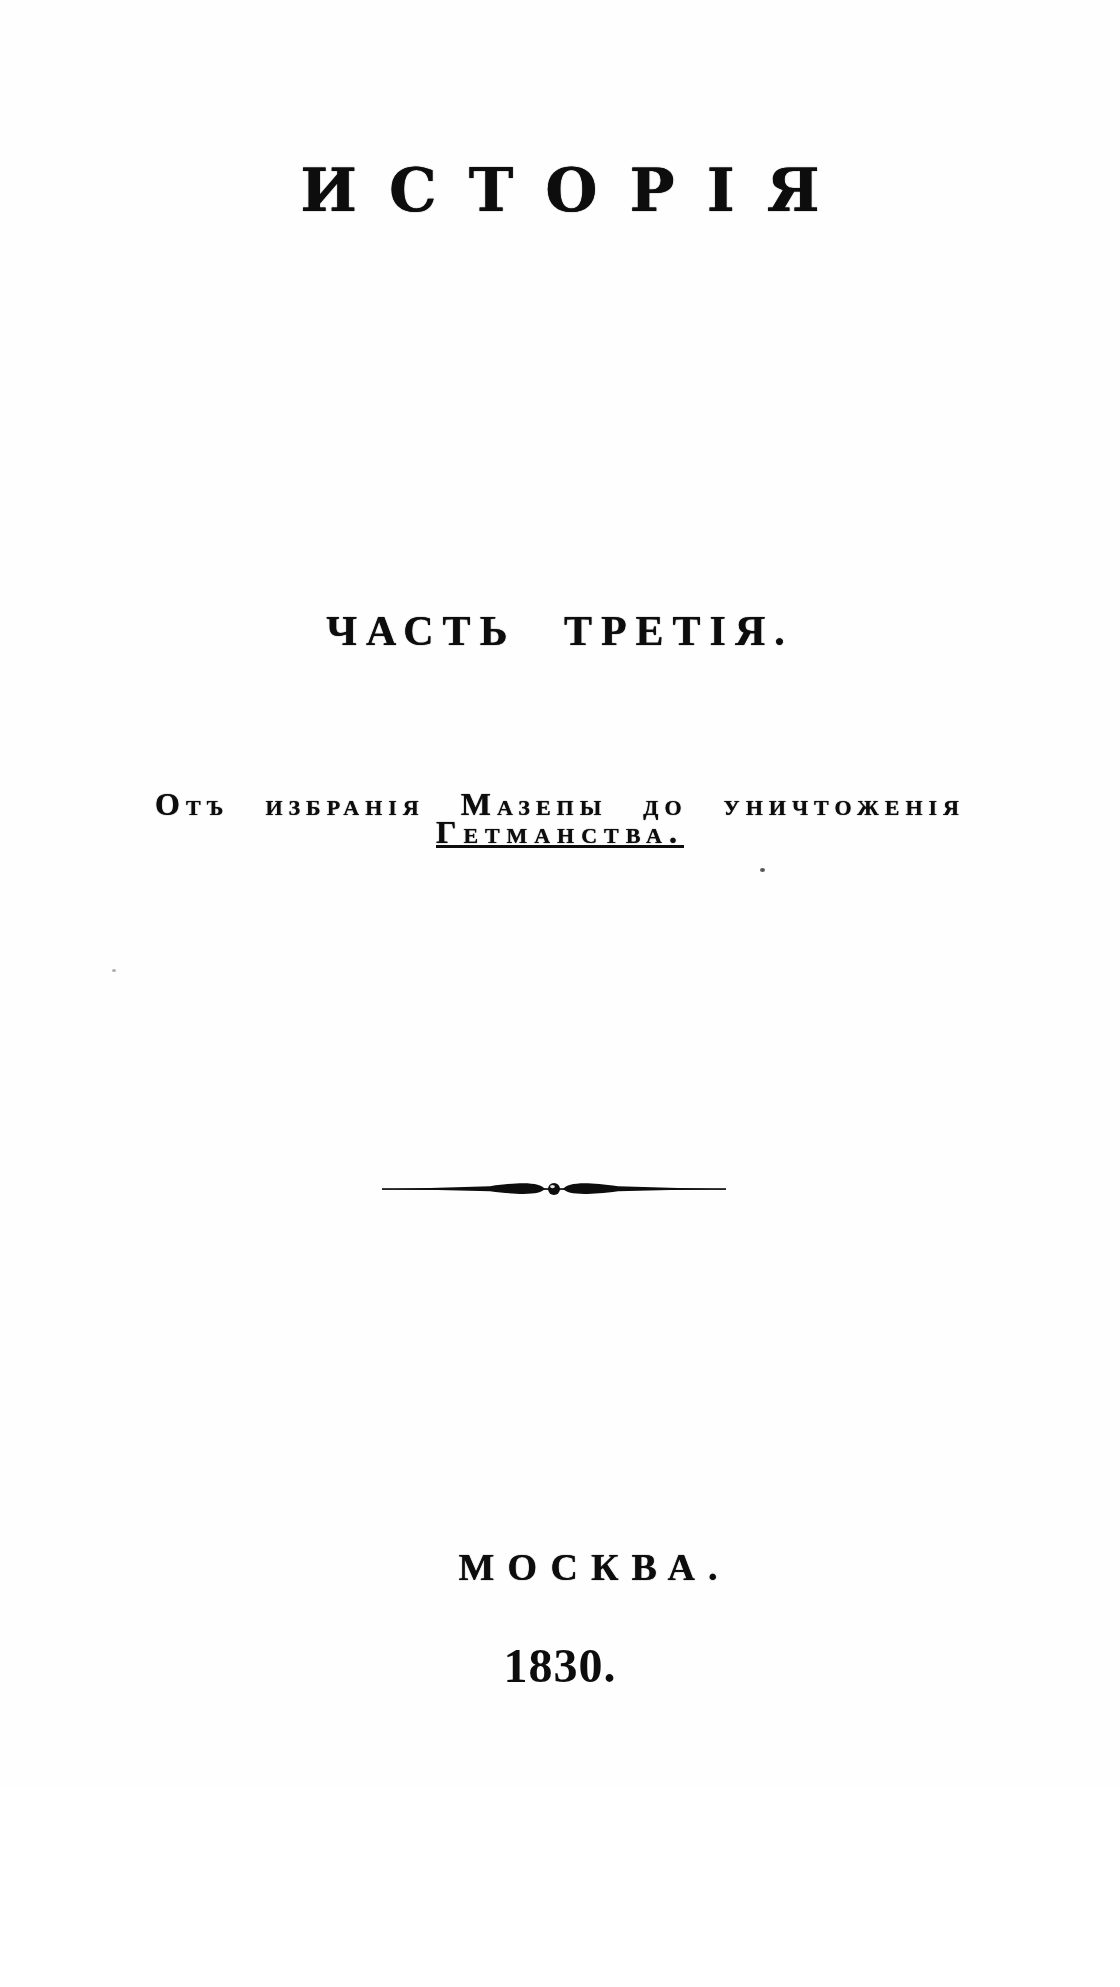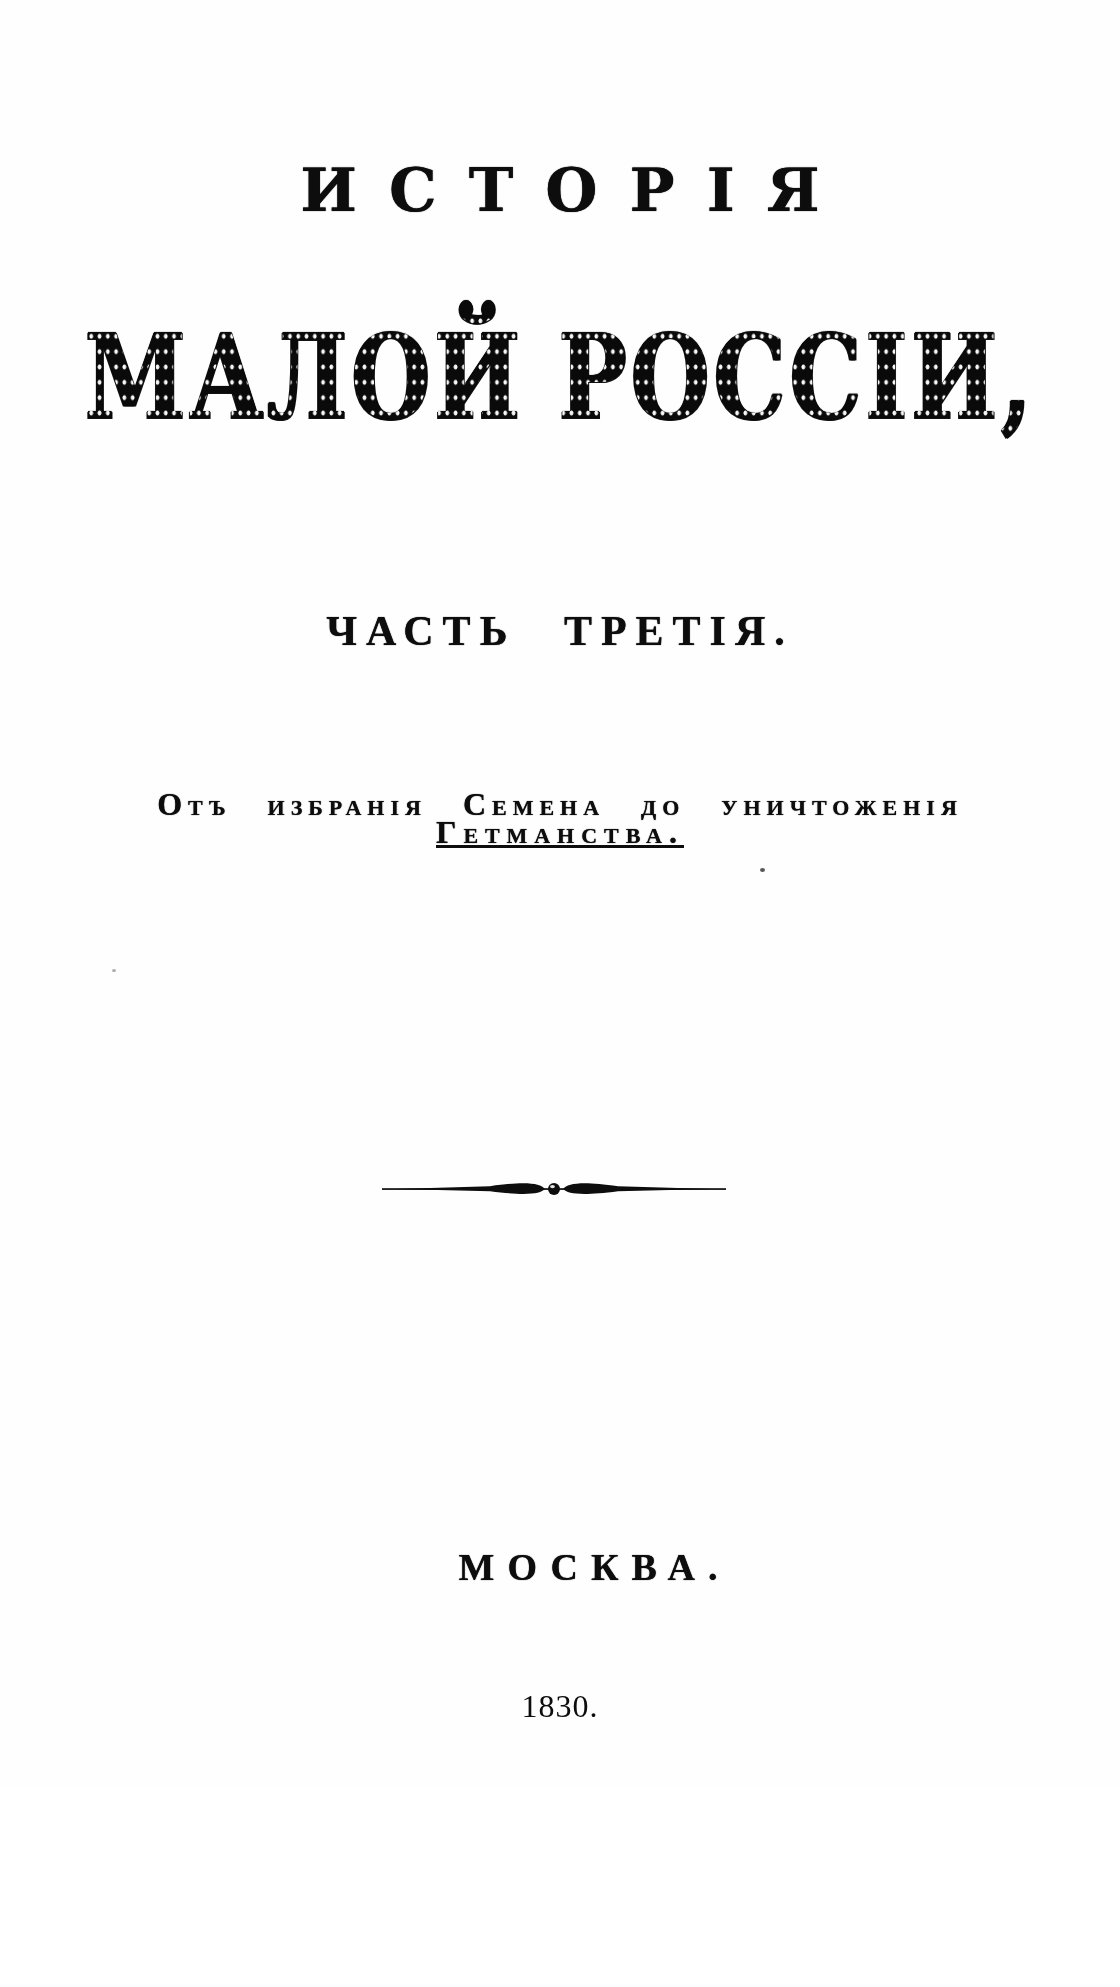--- a/index.html
+++ b/index.html
@@ -119,51 +119,45 @@
     top: 1604px;
     font-weight: bold;
     font-size: 24px;
     line-height: 1;
     font-variant: small-caps;
     letter-spacing: 3px;
     word-spacing: 8px;
     text-shadow: 0 0 1px #111;
   }
   .year {
-    top: 1690px;
-    font-weight: normal;
-    font-size: 32px;
+    top: 1642px;
+    font-weight: bold;
+    font-size: 48px;
     line-height: 1;
     letter-spacing: 1px;
   }
 
   .speck {
     position: absolute;
     border-radius: 50%;
   }
   .speck-1 { left: 760px; top: 868px; width: 5px; height: 4px; background: #3a3a3a; opacity: .85; }
   .speck-2 { left: 112px; top: 969px; width: 4px; height: 3px; background: #777; opacity: .6; }
 </style>
 </head>
 <body>
 
 <div class="page">
 
   <div class="line main-title">ИСТОРІЯ</div>
 
-  <div class="line ornate-line">
-    <span class="ornate-rel">
-      <span class="ornate-black">МАЛОЙ РОССІИ,</span>
-      <span class="ornate-dots">МАЛОЙ РОССІИ,</span>
-    </span>
-  </div>
 
   <div class="line part-heading">ЧАСТЬ ТРЕТІЯ.</div>
 
-  <div class="line subtitle subtitle-1">Отъ избранія Семена до уничтоженія</div>
+  <div class="line subtitle subtitle-1">Отъ избранія Мазепы до уничтоженія</div>
 
   <div class="line subtitle subtitle-2">Гетманства.</div>
 
   <span class="speck speck-1"></span>
   <span class="speck speck-2"></span>
 
   <svg class="divider" viewBox="0 0 344 22" aria-hidden="true">
     <rect x="0" y="10.2" width="344" height="1.7" fill="#0d0d0d"></rect>
     <path d="M14,11 L108,8.2 C142,3.2 158,4.6 163,11 C158,16.4 142,17.6 108,13.2 Z" fill="#0d0d0d"></path>
     <path d="M330,11 L236,8.2 C202,3.2 186,4.6 181,11 C186,16.4 202,17.6 236,13.2 Z" fill="#0d0d0d"></path>

